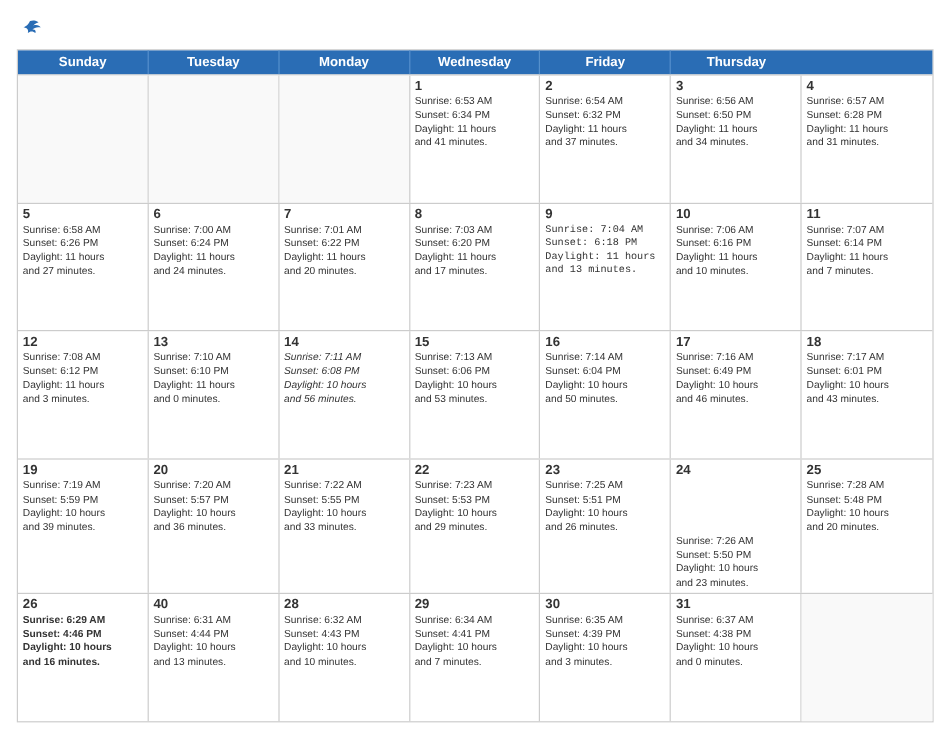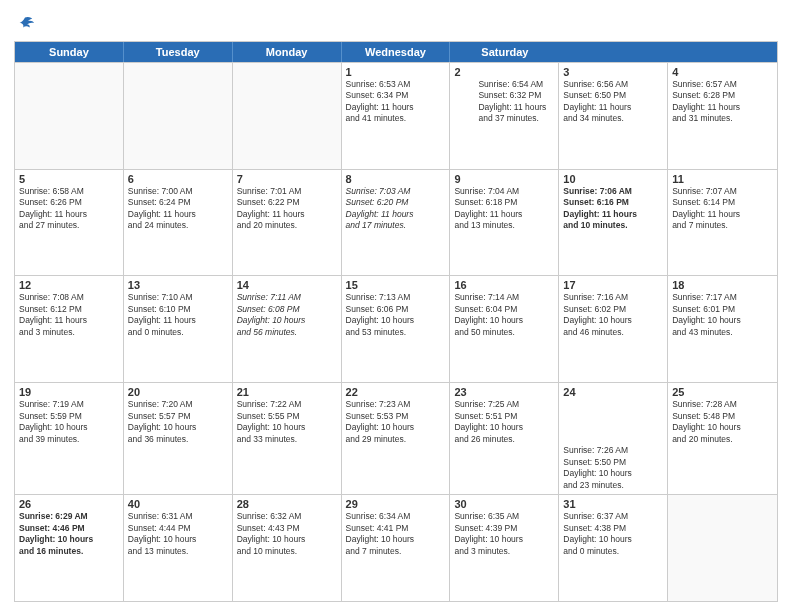--- a/index.html
+++ b/index.html
@@ -131,37 +131,38 @@
       <div class="location"></div>
     </div>
   </div>
 
   <div class="calendar">
     <div class="cal-header-row">
     <div class="cal-header-cell">Sunday</div>
         <div class="cal-header-cell">Tuesday</div>
         <div class="cal-header-cell">Monday</div>
         <div class="cal-header-cell">Wednesday</div>
-        <div class="cal-header-cell">Saturday</div>
+        <div class="cal-header-cell">Friday</div>
+        <div class="cal-header-cell">Thursday</div>
       </div>
     <div class="cal-body">
     <div class="cal-row">
           <div class="cal-cell empty"></div>
           <div class="cal-cell empty"></div>
           <div class="cal-cell empty"></div>
           <div class="cal-cell">
             <span class="cell-day">1</span>
             <div class="cell-info" style="white-space: pre-line;">Sunrise: 6:53 AM
 Sunset: 6:34 PM
 Daylight: 11 hours
 and 41 minutes.</div>
           </div>
           <div class="cal-cell">
             <span class="cell-day">2</span>
-            <div class="cell-info" style="white-space: pre-line; margin-left: 24px;">Sunrise: 6:54 AM
+            <div class="cell-info" style="white-space: pre-line;">Sunrise: 6:54 AM
 Sunset: 6:32 PM
 Daylight: 11 hours
 and 37 minutes.</div>
           </div>
           <div class="cal-cell">
             <span class="cell-day">3</span>
             <div class="cell-info" style="white-space: pre-line;">Sunrise: 6:56 AM
 Sunset: 6:50 PM
 Daylight: 11 hours
 and 34 minutes.</div>
@@ -191,35 +192,35 @@
           </div>
           <div class="cal-cell">
             <span class="cell-day">7</span>
             <div class="cell-info" style="white-space: pre-line;">Sunrise: 7:01 AM
 Sunset: 6:22 PM
 Daylight: 11 hours
 and 20 minutes.</div>
           </div>
           <div class="cal-cell">
             <span class="cell-day">8</span>
-            <div class="cell-info" style="white-space: pre-line; font-style: italic;">Sunrise: 7:03 AM
+            <div class="cell-info" style="white-space: pre-line;">Sunrise: 7:03 AM
 Sunset: 6:20 PM
 Daylight: 11 hours
 and 17 minutes.</div>
           </div>
           <div class="cal-cell">
             <span class="cell-day">9</span>
-            <div class="cell-info" style="white-space: pre-line;">Sunrise: 7:04 AM
+            <div class="cell-info" style="white-space: pre-line; font-family: Liberation Mono, monospace;">Sunrise: 7:04 AM
 Sunset: 6:18 PM
 Daylight: 11 hours
 and 13 minutes.</div>
           </div>
           <div class="cal-cell">
             <span class="cell-day">10</span>
-            <div class="cell-info" style="white-space: pre-line; font-weight: bold;">Sunrise: 7:06 AM
+            <div class="cell-info" style="white-space: pre-line;">Sunrise: 7:06 AM
 Sunset: 6:16 PM
 Daylight: 11 hours
 and 10 minutes.</div>
           </div>
           <div class="cal-cell">
             <span class="cell-day">11</span>
             <div class="cell-info" style="white-space: pre-line;">Sunrise: 7:07 AM
 Sunset: 6:14 PM
 Daylight: 11 hours
 and 7 minutes.</div>
@@ -257,21 +258,21 @@
           <div class="cal-cell">
             <span class="cell-day">16</span>
             <div class="cell-info" style="white-space: pre-line;">Sunrise: 7:14 AM
 Sunset: 6:04 PM
 Daylight: 10 hours
 and 50 minutes.</div>
           </div>
           <div class="cal-cell">
             <span class="cell-day">17</span>
             <div class="cell-info" style="white-space: pre-line;">Sunrise: 7:16 AM
-Sunset: 6:02 PM
+Sunset: 6:49 PM
 Daylight: 10 hours
 and 46 minutes.</div>
           </div>
           <div class="cal-cell">
             <span class="cell-day">18</span>
             <div class="cell-info" style="white-space: pre-line;">Sunrise: 7:17 AM
 Sunset: 6:01 PM
 Daylight: 10 hours
 and 43 minutes.</div>
           </div>

